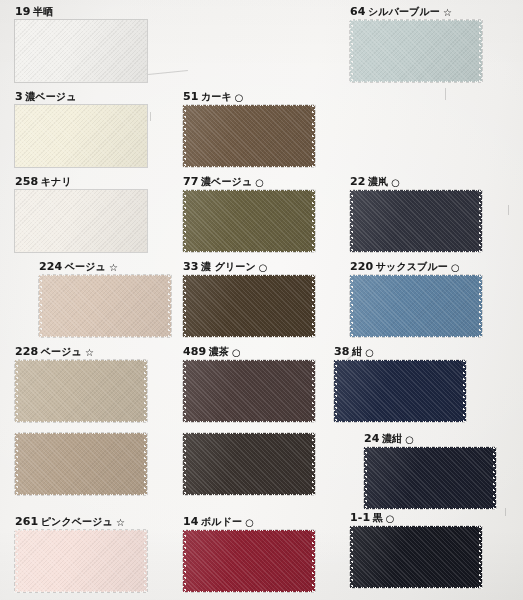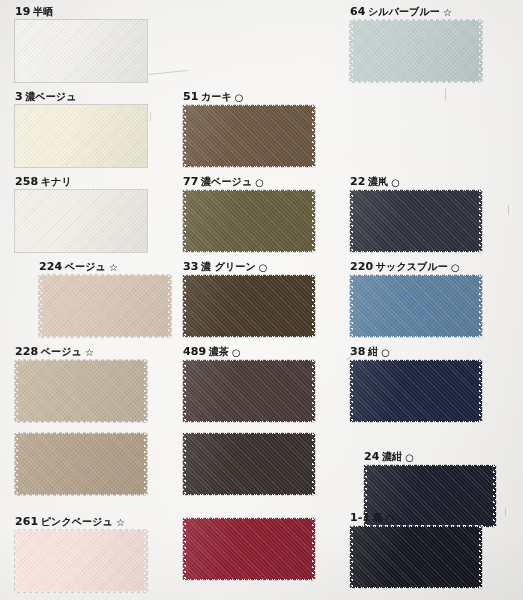--- a/index.html
+++ b/index.html
@@ -269,21 +269,21 @@
       <div class="label"><span class="num">489</span><span class="nm">濃茶</span><span class="mk">○</span></div>
       <div class="swatch-wrap">
         <div class="swatch pinked framed" style="background: rgb(75, 60, 58);">
           <div class="weave"></div>
           <div class="shade"></div>
           <div class="sideL"></div>
           <div class="sideR"></div>
         </div>
       </div>
     </div>
-    <div class="cell" style="left: 350px; top: 345px;">
+    <div class="cell" style="left: 334px; top: 345px;">
       <div class="label"><span class="num">38</span><span class="nm">紺</span><span class="mk">○</span></div>
       <div class="swatch-wrap">
         <div class="swatch pinked framed" style="background: rgb(29, 38, 64);">
           <div class="weave"></div>
           <div class="shade"></div>
           <div class="sideL"></div>
           <div class="sideR"></div>
         </div>
       </div>
     </div>
@@ -300,21 +300,21 @@
     <div class="cell" style="left: 183px; top: 430px;">
       <div class="swatch-wrap">
         <div class="swatch pinked framed" style="background: rgb(57, 50, 46);">
           <div class="weave"></div>
           <div class="shade"></div>
           <div class="sideL"></div>
           <div class="sideR"></div>
         </div>
       </div>
     </div>
-    <div class="cell" style="left: 350px; top: 450px; padding-left: 14px;">
+    <div class="cell" style="left: 350px; top: 432px; padding-left: 14px;">
       <div class="label"><span class="num">24</span><span class="nm">濃紺</span><span class="mk">○</span></div>
       <div class="swatch-wrap">
         <div class="swatch pinked framed" style="background: rgb(27, 30, 44);">
           <div class="weave"></div>
           <div class="shade"></div>
           <div class="sideL"></div>
           <div class="sideR"></div>
         </div>
       </div>
     </div>
@@ -323,20 +323,21 @@
       <div class="swatch-wrap">
         <div class="swatch pinked framed" style="background: rgb(247, 226, 220);">
           <div class="weave"></div>
           <div class="shade"></div>
           <div class="sideL"></div>
           <div class="sideR"></div>
         </div>
       </div>
     </div>
     <div class="cell" style="left: 183px; top: 515px;">
+      <div class="label"><span class="num">14</span><span class="nm">ボルドー</span><span class="mk">○</span></div>
       <div class="swatch-wrap">
         <div class="swatch pinked framed" style="background: rgb(141, 32, 50);">
           <div class="weave"></div>
           <div class="shade"></div>
           <div class="sideL"></div>
           <div class="sideR"></div>
         </div>
       </div>
     </div>
     <div class="cell" style="left: 350px; top: 511px;">

